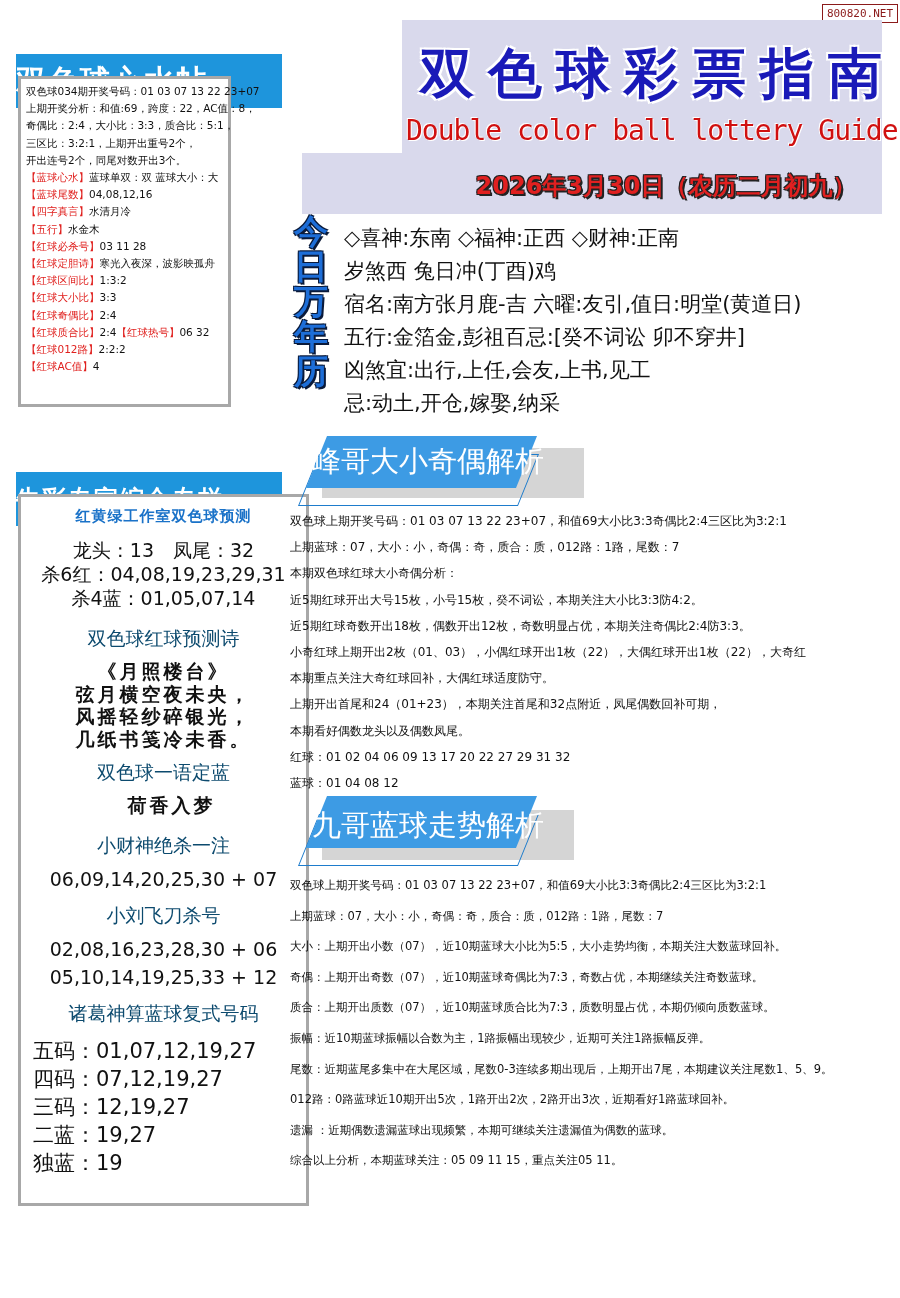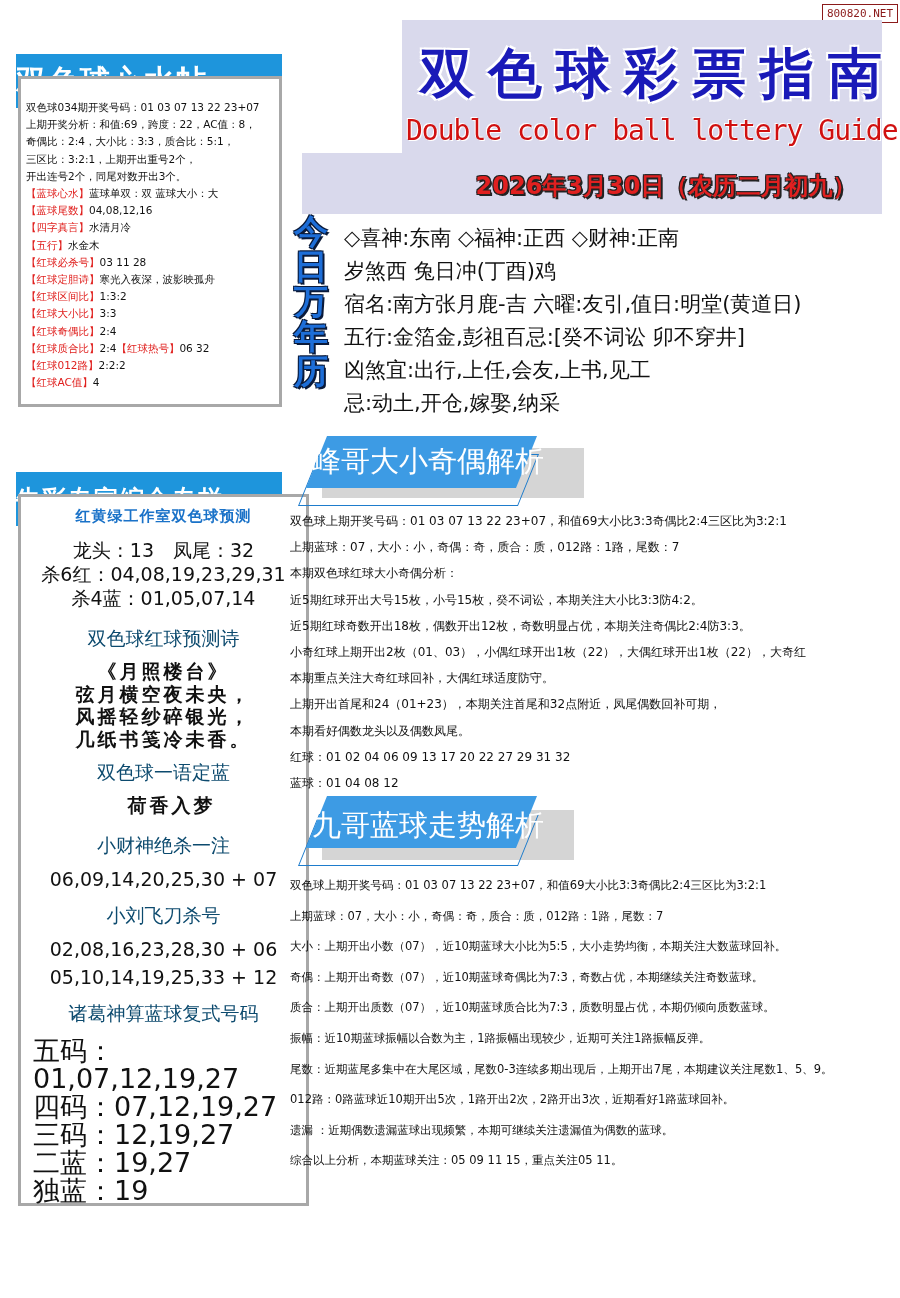--- a/index.html
+++ b/index.html
@@ -18,33 +18,33 @@
   .panel-title {
     position: absolute; background: #1e95dc; color: #fff; text-align: left;
     font-weight: bold; letter-spacing: 2px; margin-top: 32px;
   }
   .panel-body {
     position: absolute; background: #fff; border: 3px solid #a8a8a8;
   }
 
   
   #p1-title { left: 16px; top: 22px; width: 266px; height: 54px; font-size: 30px; line-height: 54px; font-family: "DejaVu Serif", serif; }
-  #p1-body  { left: 18px; top: 76px; width: 264px; height: 331px; padding: 20px 5px; font-size: 10.5px; line-height: 17.2px; }
+  #p1-body  { left: 18px; top: 76px; width: 213px; height: 331px; padding: 4px 5px; font-size: 10.5px; line-height: 17.2px; }
   #p1-body .line { white-space: nowrap; }
   #p1-body .tag { color: #e0201e; }
 
   
   #p2-title { left: 16px; top: 440px; width: 266px; height: 54px; font-size: 24px; line-height: 54px; font-family: "DejaVu Serif", serif; }
   #p2-body  { left: 18px; top: 494px; width: 291px; height: 712px; text-align: center; }
 
   .sub-blue { color: #0c4a6e; font-size: 19px; }
   .studio { color: #1a72c8; font-size: 15px; font-weight: bold; letter-spacing: 1px; margin-top: 10px; }
   .big-line { font-size: 19px; line-height: 24px; color: #111; }
   .poem { font-family: "DejaVu Serif", serif; font-weight: bold; font-size: 19px; line-height: 22.5px; letter-spacing: 3px; color: #111; }
-  .fushu { text-align: left; padding-left: 12px; font-size: 27px; line-height: 28px; }
+  .fushu { text-align: left; padding-left: 12px; font-size: 21px; line-height: 28px; }
 
   
   #banner { position: absolute; left: 302px; top: 20px; width: 580px; height: 194px; background: #d9d9ec; }
   #banner-white { position: absolute; left: 302px; top: 20px; width: 100px; height: 133px; background: #fff; }
   #banner-cn {
     position: absolute; left: 420px; top: 38px; width: 460px; font-size: 54px; color: #1a1ab8;
     font-family: Liberation Sans, sans-serif; font-weight: bold; letter-spacing: 14px;
     text-shadow: 2px 2px 0 #fff, -2px -2px 0 #fff, 2px -2px 0 #fff, -2px 2px 0 #fff;
     white-space: nowrap;
   }

